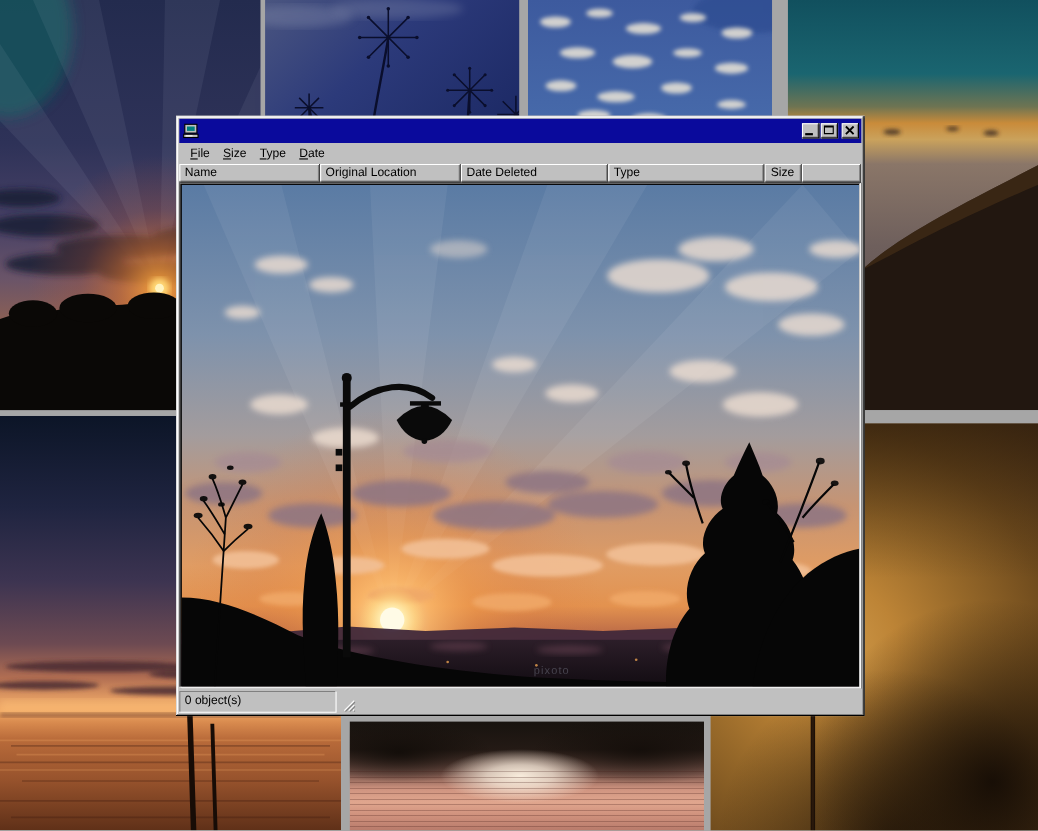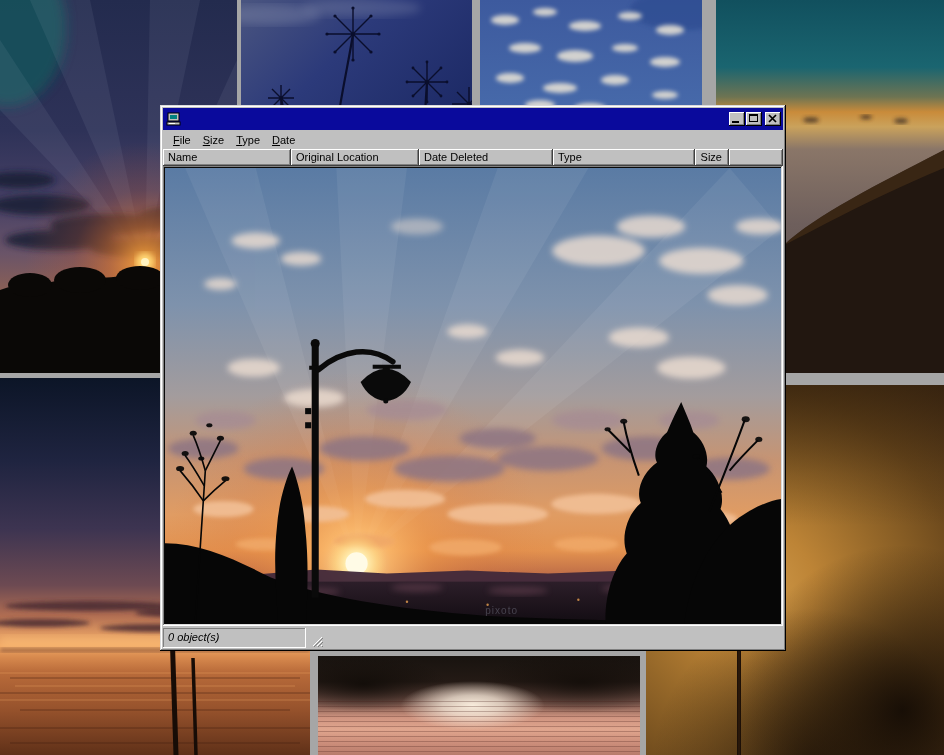--- a/index.html
+++ b/index.html
@@ -60,21 +60,21 @@
       box-shadow: inset -1px -1px 0 #fff, inset 1px 1px 0 #808080, inset -2px -2px 0 #dcdcdc, inset 2px 2px 0 #0a0a0a;
       padding:2px; }
   .clientview .inner { position:relative; width:100%; height:100%; overflow:hidden; }
   .clientview svg { position:absolute; left:0; top:0; width:100%; height:100%; }
   .watermark { position:absolute; left:52%; top:95.8%; font-size:10px; letter-spacing:1px;
       color:#6a6a78; opacity:.55;text-align:right; }
 
   .statusbar { position:absolute; left:3px; right:3px; bottom:3px; height:20px; display:flex; gap:3px; align-items:stretch; }
   .spanel { box-shadow: inset -1px -1px 0 #fff, inset 1px 1px 0 #808080; font-size:11px; color:#000;
       padding:3px 0 0 5px; overflow:hidden; white-space:nowrap; }
-  .spanel.p1 { width:143px;font-style:italic; }
+  .spanel.p1 { width:143px; }
   .spanel.p2 { flex:1; }
   .grip { width:15px; position:relative; }
   .grip svg { position:absolute; right:1px; bottom:1px; }
 </style>
 </head>
 <body>
 
 <div class="bgphoto" id="photoA" style="left:0;top:0;width:237px;height:373px">
   <svg viewBox="0 0 237 373" preserveAspectRatio="none">
     <defs>

